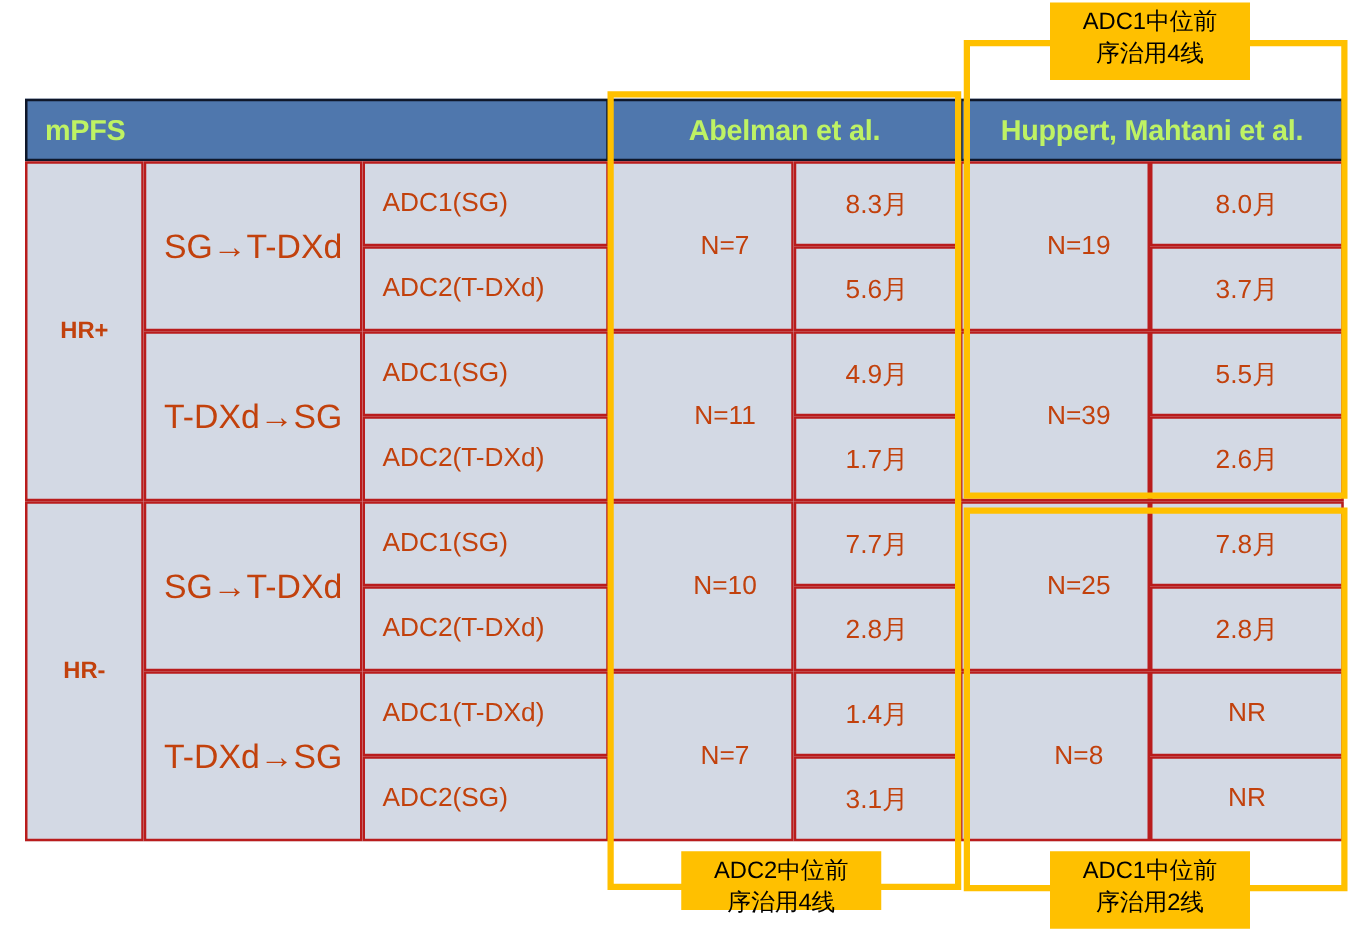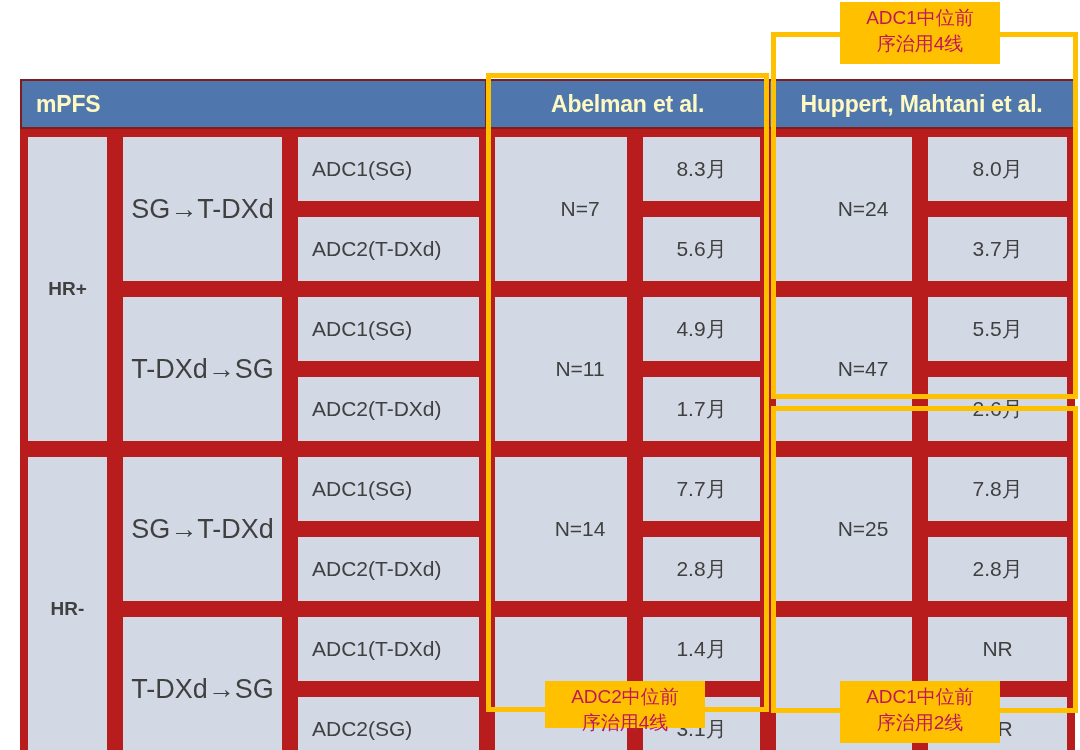--- a/index.html
+++ b/index.html
@@ -19,32 +19,32 @@
     width:1055px;
     border-collapse:separate;
     border-spacing:0;
     table-layout:fixed;
   }
   .tbl td{
     padding:0;
     vertical-align:middle;
     text-align:center;
     font-size:21px;
-    color:#404040;
-    border:8px solid #b91c1c;
+    color:#c2410c;
+    border:2px solid #b91c1c;
     background:#d3d9e4;
     height:64px;
   }
   
   .hdr td{
     background:#4f77ad;
-    color:#fef9c3;
+    color:#bef264;
     font-weight:bold;
     height:46px;
-    border:2px solid #7f1d1d;
+    border:2px solid #0f172a;
     font-size:23px;
     letter-spacing:-0.2px;
   }
   .hdr .hdr-left{text-align:left;padding-left:14px;}
   .hdr .hdr-study{text-align:center;}
 
   .c-dark{background:#ced5e3;}
   .c-light{background:#e6eaf2;}
   .c-mid{background:#d3d9e4;}
 
@@ -57,21 +57,21 @@
   
   .ybox{position:absolute;border:5px solid #ffc000;background:transparent;box-sizing:border-box;}
   #ybox-abelman{left:486px;top:73px;width:283px;height:639px;}
   #ybox-huppert-top{left:771px;top:32px;width:307px;height:367px;}
   #ybox-huppert-bottom{left:771px;top:406px;width:307px;height:307px;}
 
   
   .ylabel{
     position:absolute;
     background:#ffc000;
-    color:#be185d;
+    color:#000000;
     font-size:19px;
     line-height:26px;
     text-align:center;
     padding:3px 26px;
     box-sizing:border-box;
     white-space:pre-line;
     font-family:"Liberation Sans","DejaVu Sans",sans-serif;
   }
   #ylabel-top{left:840px;top:2px;width:160px;height:62px;}
   #ylabel-bottom-left{left:545px;top:681px;width:160px;height:47px;}
@@ -98,48 +98,48 @@
         <td class="hdr-study" colspan="2">Abelman et al.</td>
         <td class="hdr-study" colspan="2">Huppert, Mahtani et al.</td>
       </tr>
 
       <tr>
         <td class="grp c-mid" rowspan="4">HR+</td>
         <td class="seq c-mid" rowspan="2">SG→T-DXd</td>
         <td class="adc c-dark">ADC1(SG)</td>
         <td class="n c-mid" rowspan="2">N=7</td>
         <td class="val c-dark">8.3月</td>
-        <td class="n c-mid" rowspan="2">N=24</td>
+        <td class="n c-mid" rowspan="2">N=19</td>
         <td class="val c-dark">8.0月</td>
       </tr>
       <tr>
         <td class="adc c-light">ADC2(T-DXd)</td>
         <td class="val c-light">5.6月</td>
         <td class="val c-light">3.7月</td>
       </tr>
 
       <tr>
         <td class="seq c-mid" rowspan="2">T-DXd→SG</td>
         <td class="adc c-dark">ADC1(SG)</td>
         <td class="n c-mid" rowspan="2">N=11</td>
         <td class="val c-dark">4.9月</td>
-        <td class="n c-mid" rowspan="2">N=47</td>
+        <td class="n c-mid" rowspan="2">N=39</td>
         <td class="val c-dark">5.5月</td>
       </tr>
       <tr>
         <td class="adc c-light">ADC2(T-DXd)</td>
         <td class="val c-light">1.7月</td>
         <td class="val c-light">2.6月</td>
       </tr>
 
       <tr>
         <td class="grp c-mid" rowspan="4">HR-</td>
         <td class="seq c-mid" rowspan="2">SG→T-DXd</td>
         <td class="adc c-dark">ADC1(SG)</td>
-        <td class="n c-mid" rowspan="2">N=14</td>
+        <td class="n c-mid" rowspan="2">N=10</td>
         <td class="val c-dark">7.7月</td>
         <td class="n c-mid" rowspan="2">N=25</td>
         <td class="val c-dark">7.8月</td>
       </tr>
       <tr>
         <td class="adc c-light">ADC2(T-DXd)</td>
         <td class="val c-light">2.8月</td>
         <td class="val c-light">2.8月</td>
       </tr>
 

